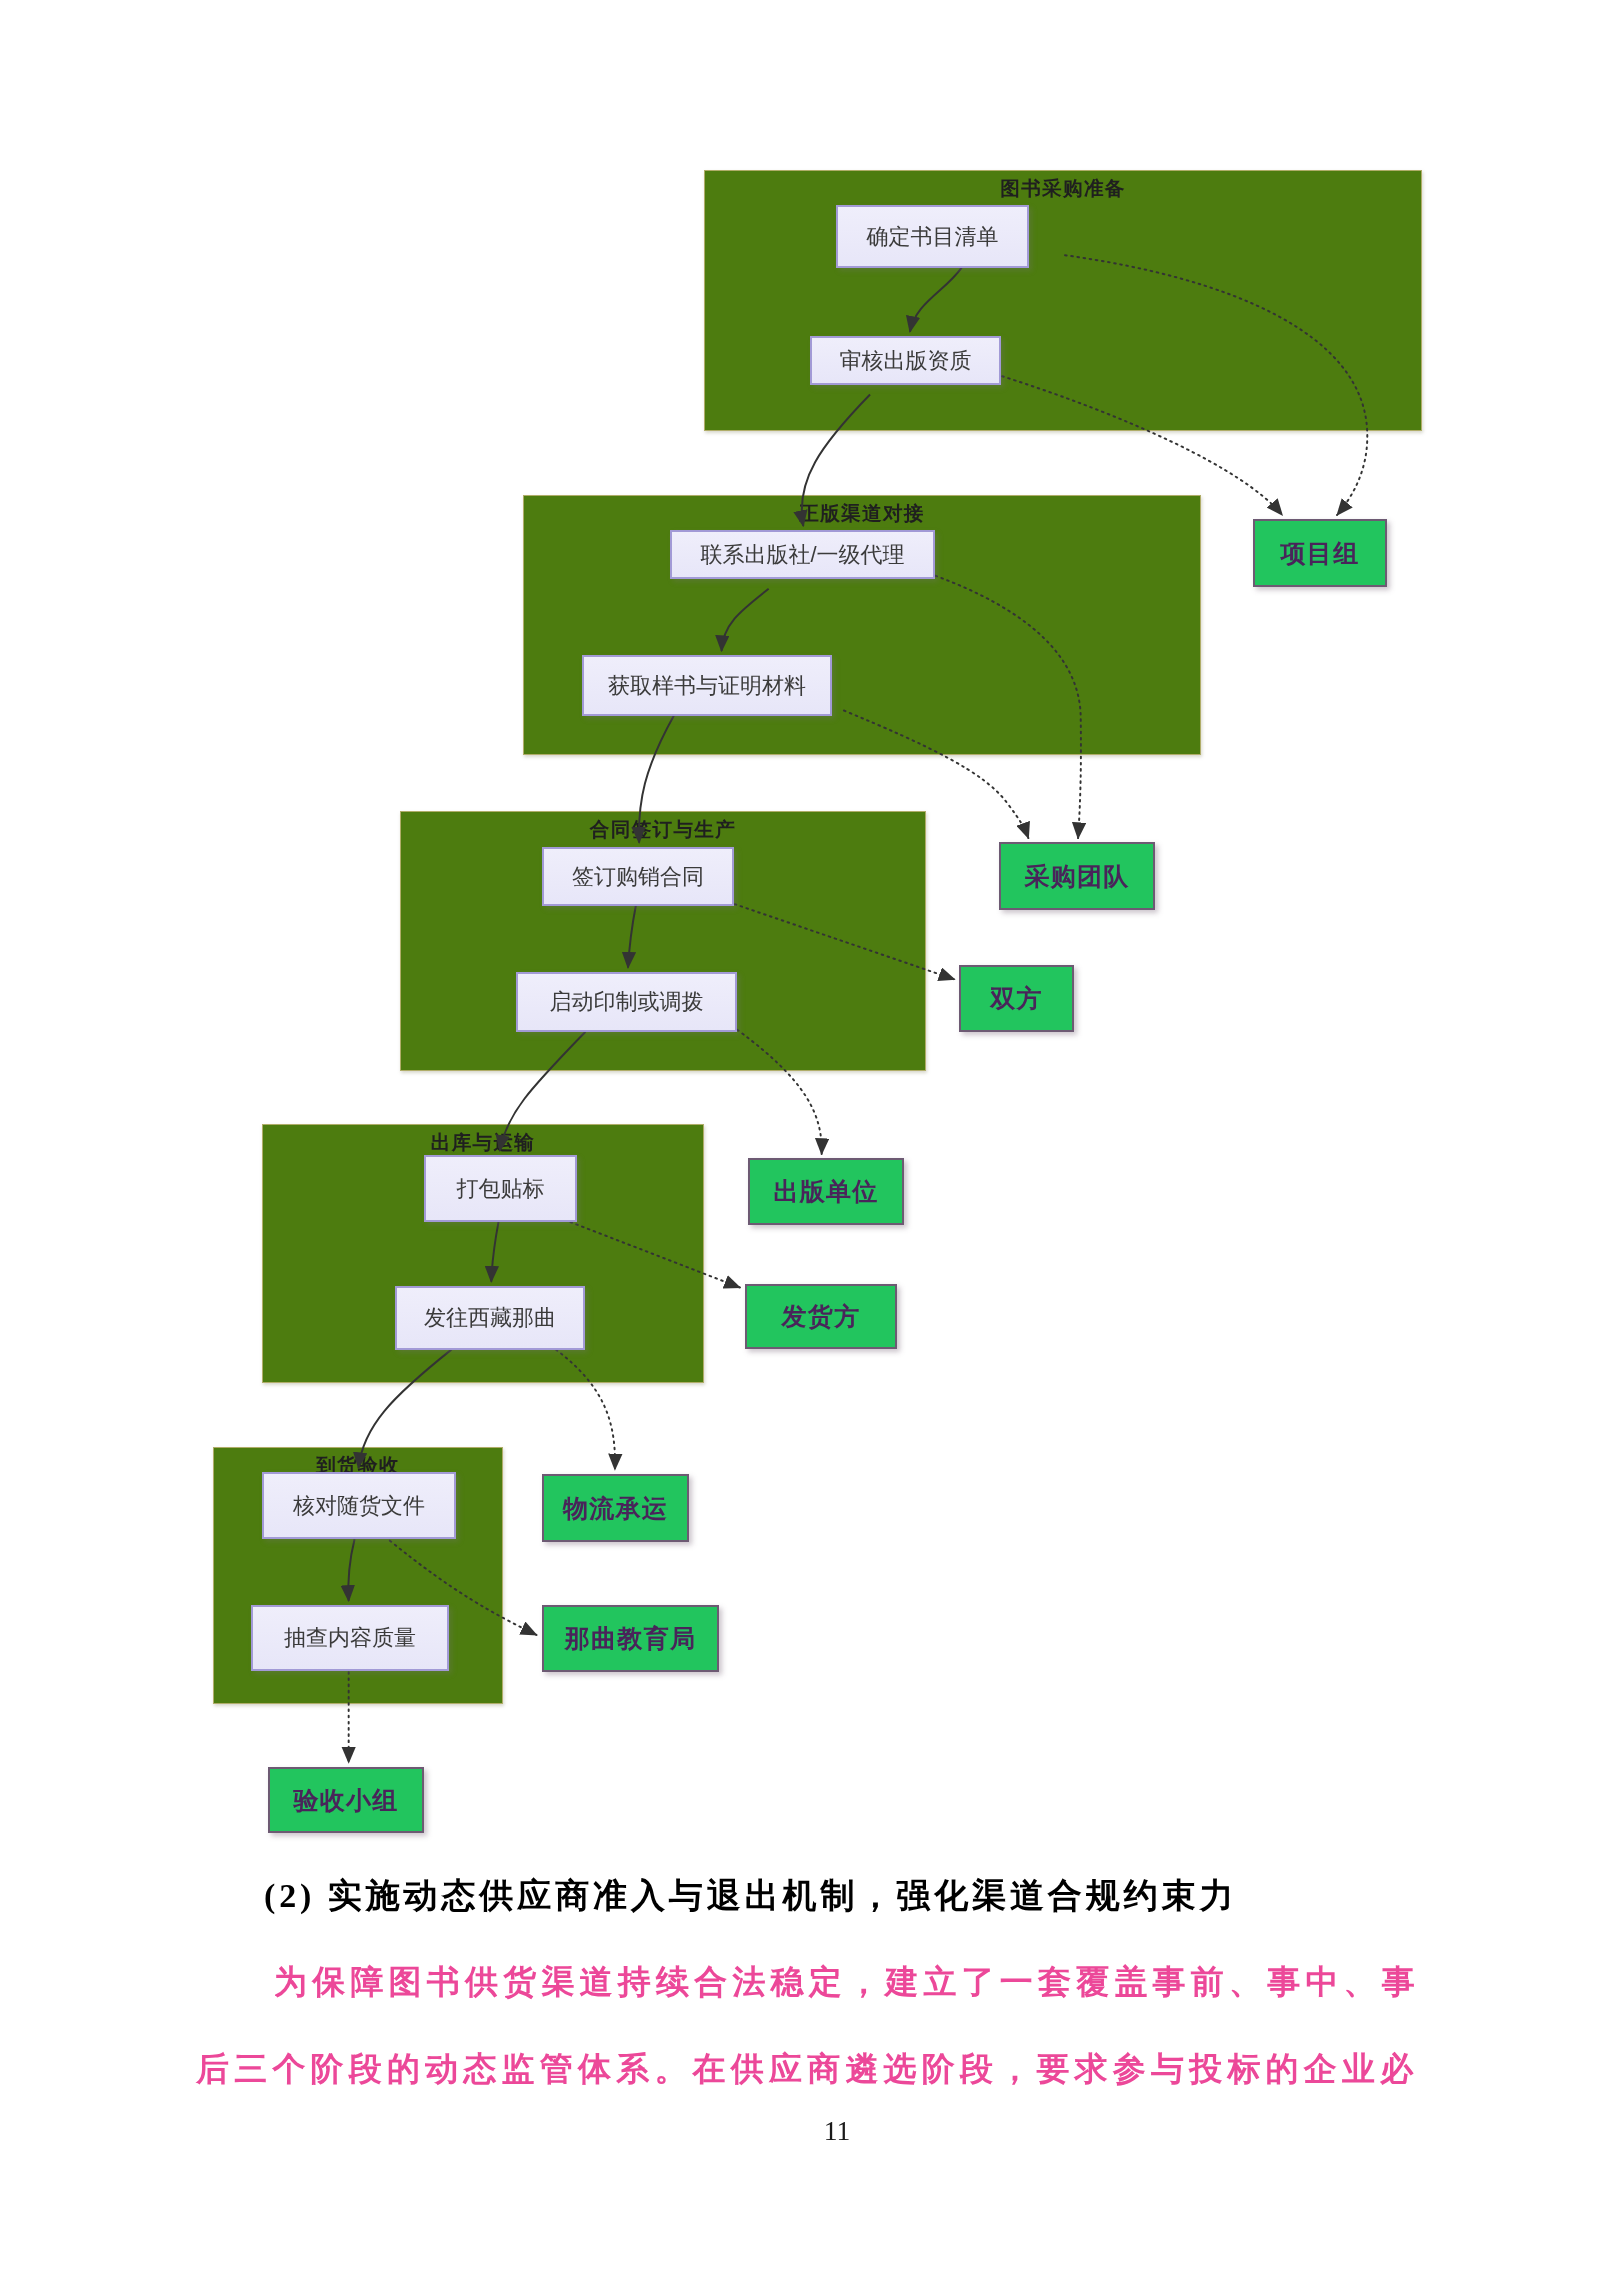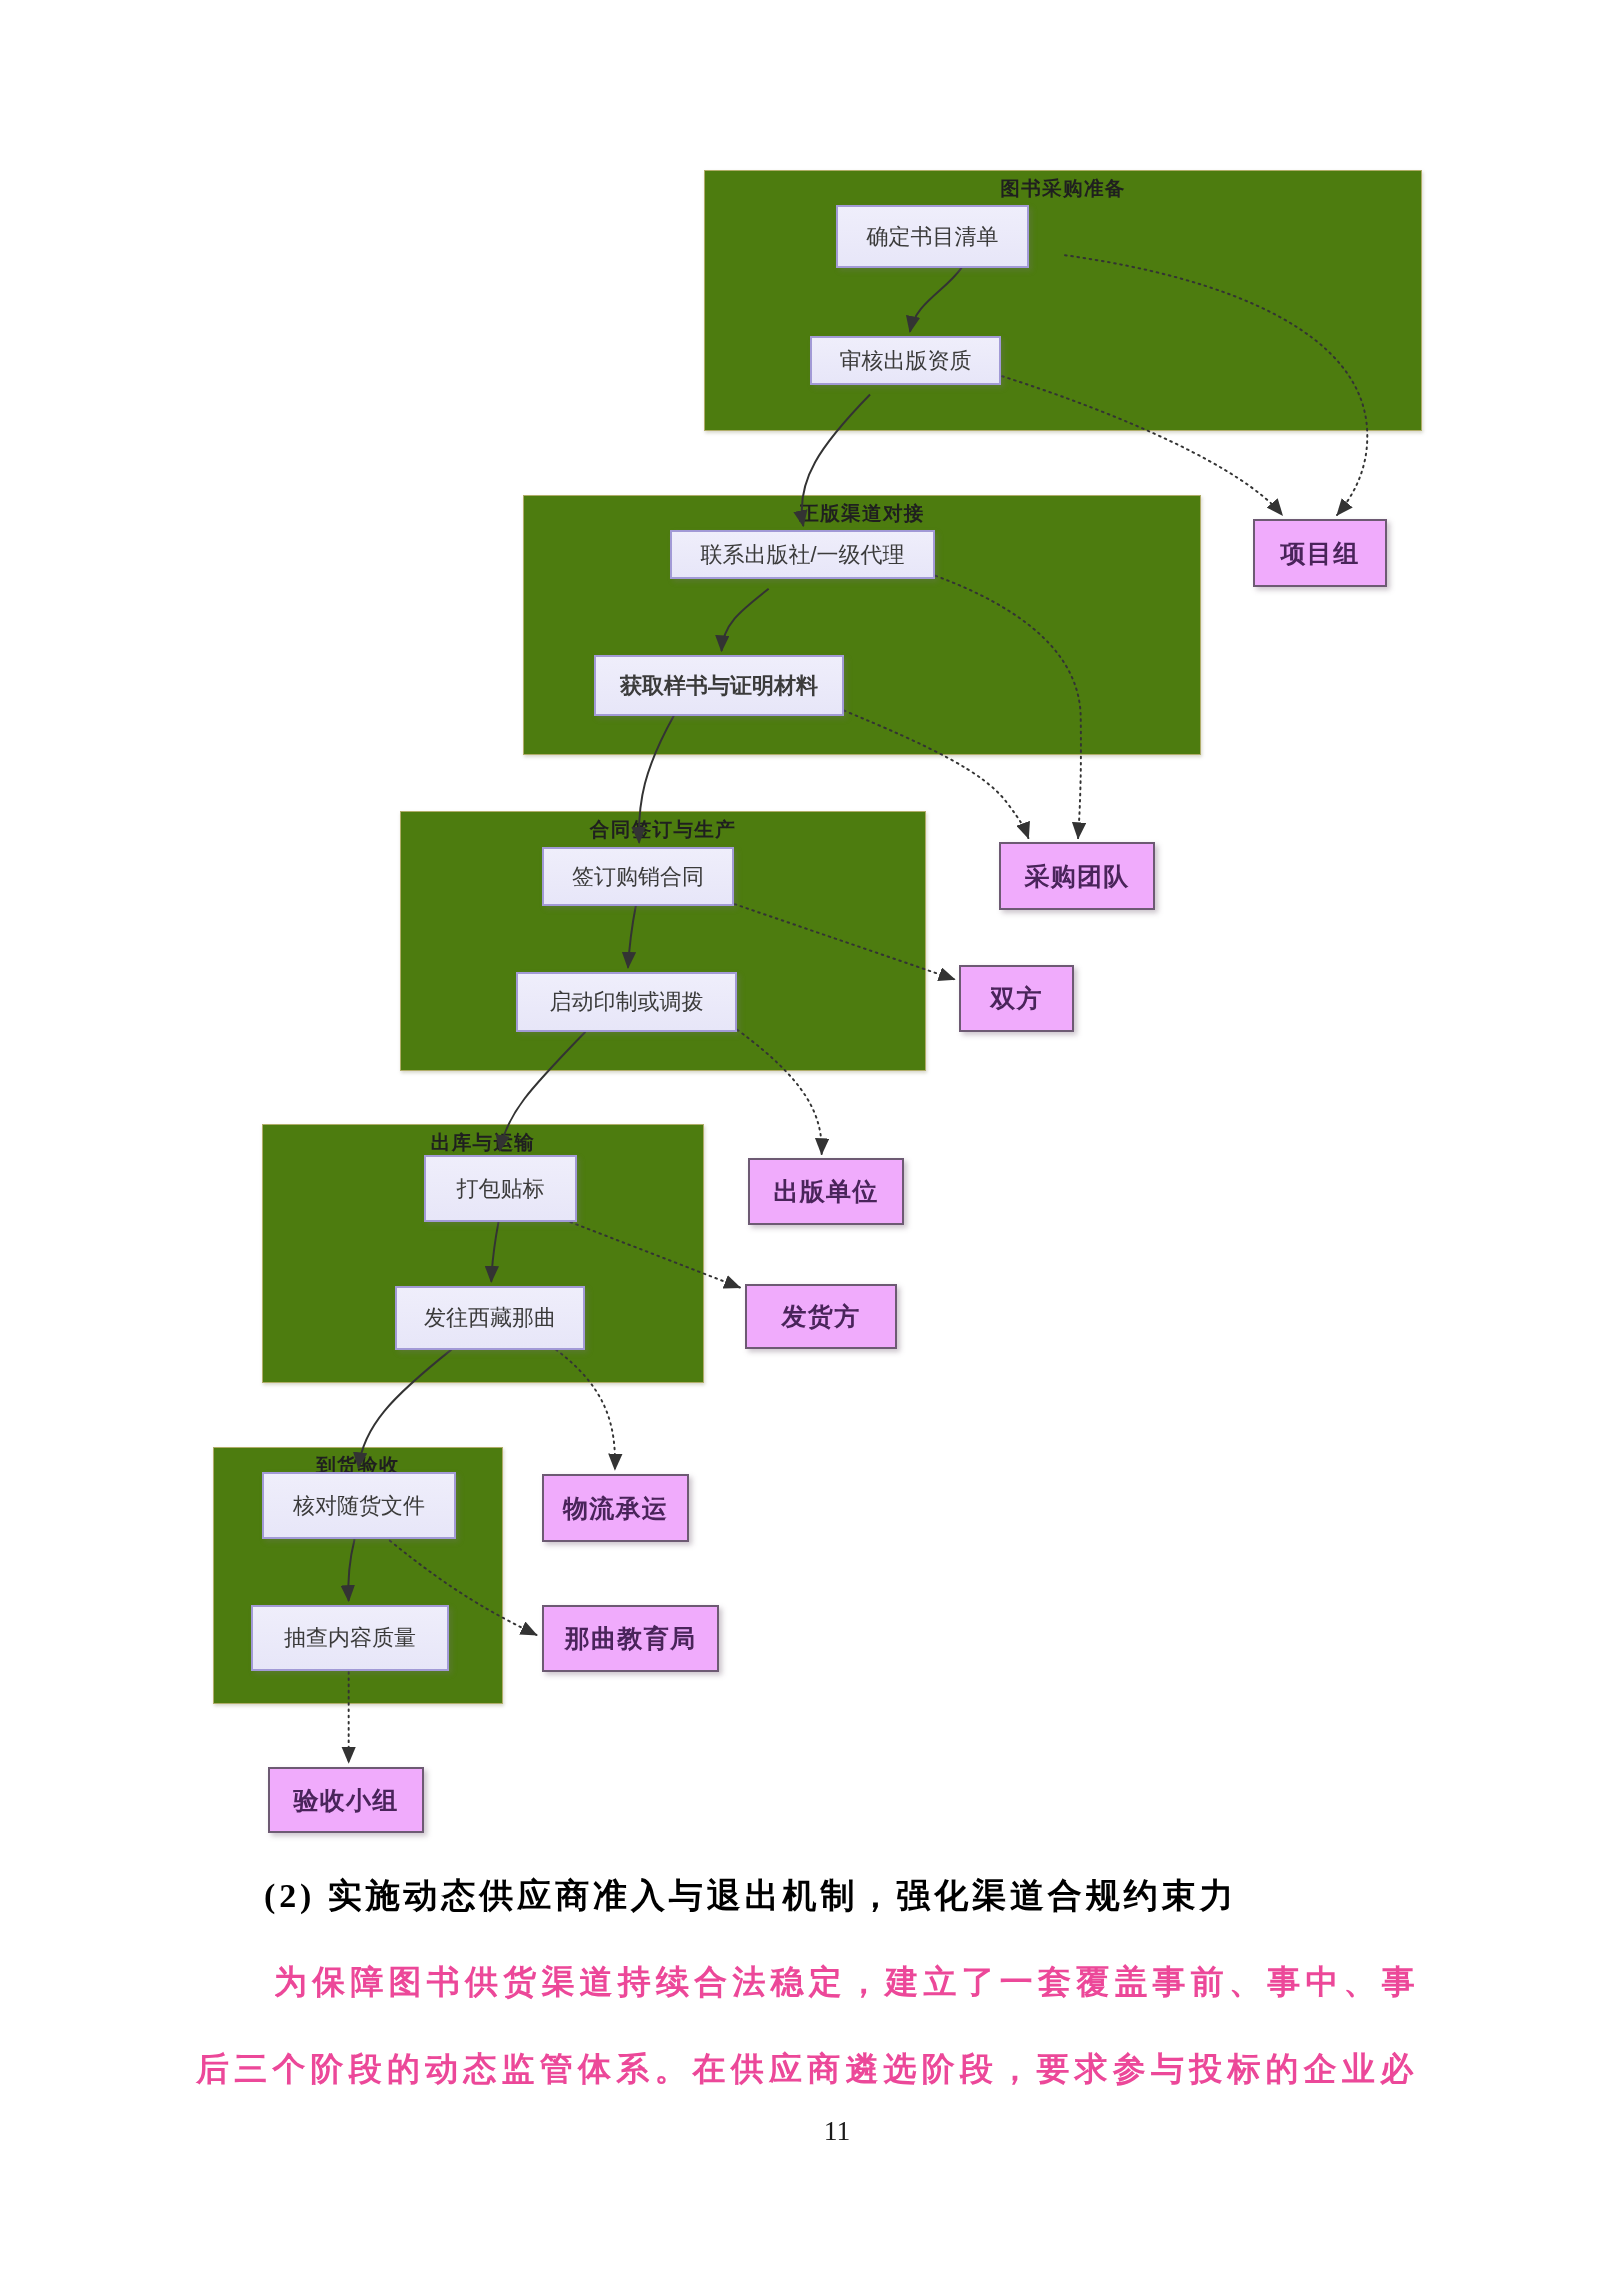--- a/index.html
+++ b/index.html
@@ -33,21 +33,21 @@
     box-sizing:border-box;
   }
   .step{
     background:linear-gradient(180deg,#efeefb 0%,#e7e6f8 100%);
     border:2px solid #a29ad6;
     color:#3b3b3b;
     font-size:22px;
     box-shadow:2.6px 3.3px 5.2px rgba(120,120,120,.28);
   }
   .actor{
-    background:#f0abfc;
+    background:#22c55e;
     border:2px solid #6d5a73;
     color:#49245a;
     font-size:25px;
     font-weight:bold;
     letter-spacing:1.3px;
     box-shadow:2.6px 3.3px 5.2px rgba(110,90,110,.35);
   }
   
   .doc-heading{
     position:absolute;left:264px;top:1873px;
@@ -126,21 +126,21 @@
 
   <div class="node step" style="left:836px;top:205px;width:193px;height:63px;">
       <span>确定书目清单</span>
     </div>
   <div class="node step" style="left:810px;top:336px;width:191px;height:49px;">
       <span>审核出版资质</span>
     </div>
   <div class="node step" style="left:670px;top:530px;width:265px;height:49px;">
       <span>联系出版社/一级代理</span>
     </div>
-  <div class="node step" style="left:594px;top:655px;width:250px;height:61px;font-weight:bold;">
+  <div class="node step" style="left:582px;top:655px;width:250px;height:61px;">
       <span>获取样书与证明材料</span>
     </div>
   <div class="node step" style="left:542px;top:847px;width:192px;height:59px;">
       <span>签订购销合同</span>
     </div>
   <div class="node step" style="left:516px;top:972px;width:221px;height:60px;">
       <span>启动印制或调拨</span>
     </div>
   <div class="node step" style="left:424px;top:1155px;width:153px;height:67px;">
       <span>打包贴标</span>

